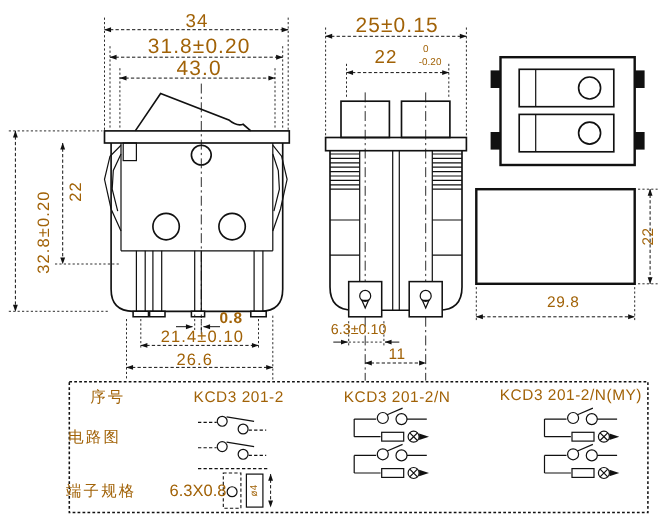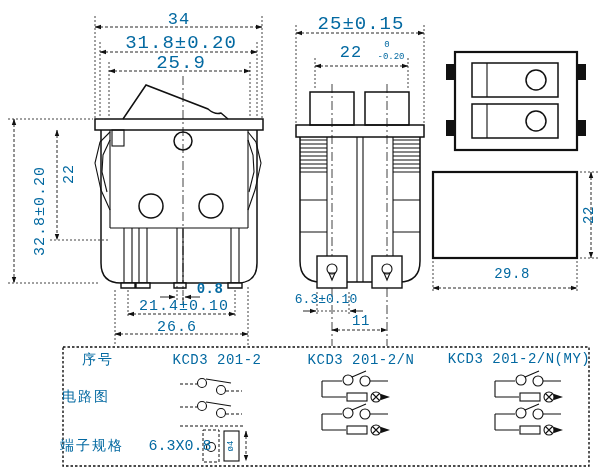--- a/index.html
+++ b/index.html
@@ -1,17 +1,17 @@
 <!DOCTYPE html>
 <html><head>
 <meta charset="utf-8">
 <style>
   html,body{margin:0;padding:0;background:#fff;}
   .page{position:relative;width:598px;height:471px;background:#fff;overflow:hidden;
-        font-family:Liberation Mono, monospace;color:#0369a1;}
+        font-family:Liberation Sans, sans-serif;color:#a16207;}
   svg{position:absolute;left:0;top:0;}
   .o{stroke:#111;fill:none;stroke-width:1.5;}
   .o2{stroke:#111;fill:none;stroke-width:2.2;}
   .t{stroke:#111;fill:none;stroke-width:1.1;}
   .fillb{fill:#111;stroke:none;}
   .wfill{fill:#fff;stroke:#111;stroke-width:1.4;}
   .dl{stroke:#111;stroke-width:.9;fill:none;stroke-dasharray:3 2;
       marker-start:url(#ar);marker-end:url(#ar);}
   .de{stroke:#111;stroke-width:.9;fill:none;marker-end:url(#ar);}
   .ext{stroke:#111;stroke-width:.8;fill:none;stroke-dasharray:2 2;}
@@ -199,21 +199,21 @@
     <line class="dsh" x1="180" y1="426" x2="243" y2="426"></line>
     <rect class="dsh" x="203" y="430" width="16" height="32"></rect>
     <circle class="t" cx="211" cy="447" r="4.5"></circle>
     <rect class="t" x="224" y="431" width="15" height="30"></rect>
     <line class="dl" x1="246" y1="431" x2="246" y2="461"></line>
   </g>
 </svg>
 
 <div class="lbl s17" style="left:179px;top:19px;">34</div>
 <div class="lbl s16" style="left:181px;top:43px;">31.8±0.20</div>
-<div class="lbl s16" style="left:181px;top:63px;">25.9</div>
+<div class="lbl s16" style="left:181px;top:63px;">43.0</div>
 <div class="lbl v s15" style="left:40px;top:211px;">32.8±0.20</div>
 <div class="lbl v s15" style="left:69px;top:174px;">22</div>
 <div class="lbl s14 b" style="left:210px;top:289px;">0.8</div>
 <div class="lbl s15" style="left:184px;top:306px;">21.4±0.10</div>
 <div class="lbl s15" style="left:177px;top:327px;">26.6</div>
 <div class="lbl s16" style="left:361px;top:24px;">25±0.15</div>
 <div class="lbl s17" style="left:351px;top:52px;">22</div>
 <div class="lbl s9" style="left:387px;top:45px;">0</div>
 <div class="lbl s9" style="left:391px;top:57px;">-0.20</div>
 <div class="lbl s13" style="left:326px;top:299px;">6.3±0.10</div>

